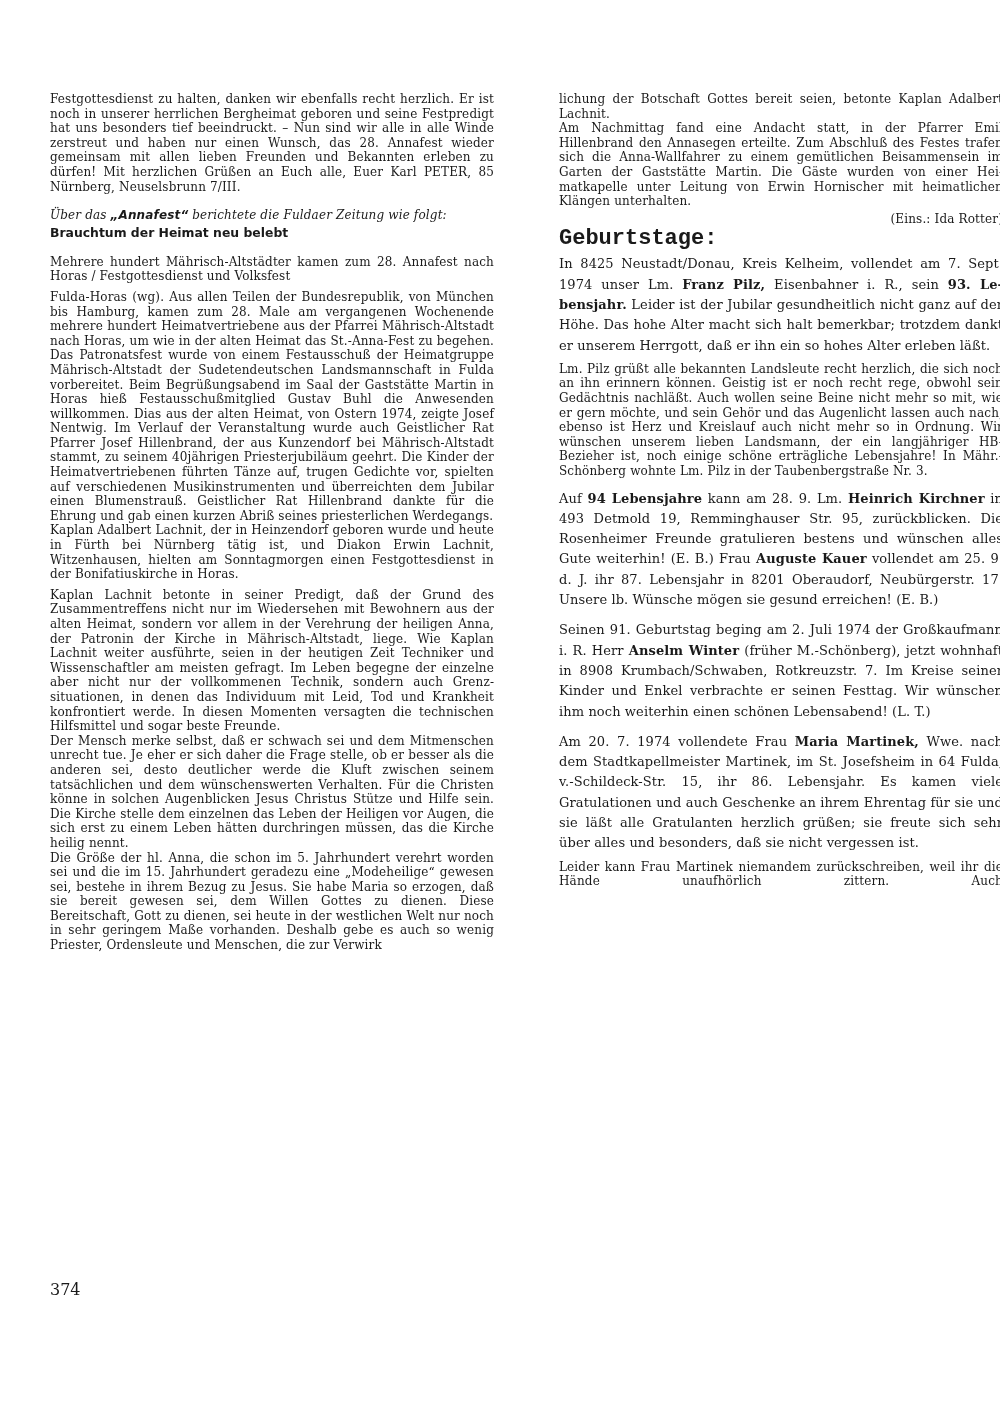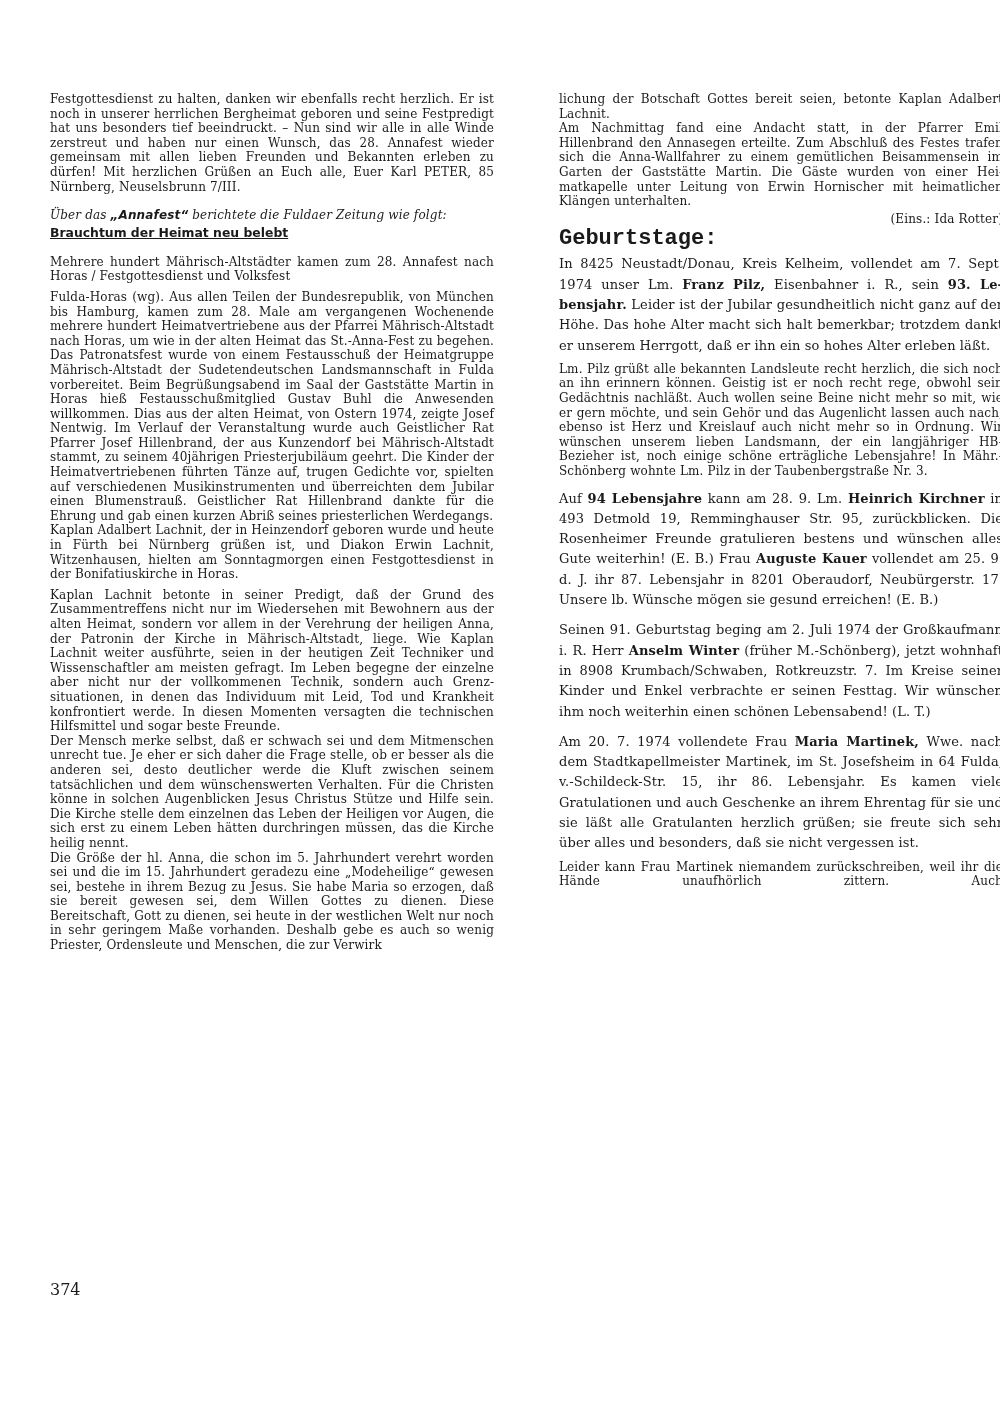--- a/index.html
+++ b/index.html
@@ -5,40 +5,40 @@
   html, body { margin: 0; padding: 0; background: #ffffff; }
   body { width: 1000px; height: 1413px; position: relative; overflow: hidden; color: #1a1a1a; }
   .col { position: absolute; top: 92px; width: 444px; }
   .col-left { left: 50px; }
   .col-right { left: 535px; margin-left: 24px; }
   p { margin: 0; text-align: justify; hyphens: manual; }
   .small { font-family: "DejaVu Serif", serif; font-size: 12px; line-height: 14.6px; letter-spacing: 0.15px; }
   .large { font-family: "DejaVu Serif", serif; font-size: 13px; line-height: 20.3px; letter-spacing: 0.1px; }
   .gap { margin-top: 6px; }
   .gap-l { margin-top: 10px; }
-  .sans-bold { font-family: "DejaVu Sans", sans-serif; font-weight: bold; font-size: 12.4px; line-height: 15px; margin-top: 2px; text-decoration: underline; }
+  .sans-bold { font-family: "DejaVu Sans", sans-serif; font-weight: bold; font-size: 12.4px; line-height: 15px; margin-top: 2px; }
   .heading { font-family: "DejaVu Serif", serif; font-weight: bold; font-size: 17px; line-height: 22px; letter-spacing: 0.5px; margin-top: 8px; }
   .subheading { font-family: Liberation Mono, monospace; font-weight: bold; font-size: 22px; line-height: 22px; margin-top: 2px; }
   .right-sig { text-align: right; }
   .page-number { position: absolute; left: 50px; top: 1280px; font-family: "DejaVu Serif", serif; font-size: 16px; }
   b { font-weight: bold; }
 </style>
 </head>
 <body>
 
 <div class="col col-left">
   <p class="small">Festgottesdienst zu halten, danken wir ebenfalls recht herzlich. Er ist noch in unserer herrlichen Berg­heimat geboren und seine Festpredigt hat uns be­sonders tief beeindruckt. – Nun sind wir alle in alle Winde zerstreut und haben nur einen Wunsch, das 28. Annafest wieder gemeinsam mit allen lieben Freunden und Bekannten erleben zu dürfen! Mit herz­lichen Grüßen an Euch alle, Euer Karl PETER, 85 Nürnberg, Neuselsbrunn 7/III.</p>
 
   <p class="small" style="margin-top:14px;font-style:italic;"><span>Über das </span><b style="font-family:'DejaVu Sans',sans-serif;">„Annafest“</b><span> berichtete die Fuldaer Zeitung wie folgt:</span></p>
 
   <p class="sans-bold">Brauchtum der Heimat neu belebt</p>
   <p class="small" style="margin-top:15px;">Mehrere hundert Mährisch-Altstädter kamen zum 28. Annafest nach Horas / Festgottesdienst und Volksfest</p>
 
   <p class="small gap">Fulda-Horas (wg). Aus allen Teilen der Bundesrepu­blik, von München bis Hamburg, kamen zum 28. Male am vergangenen Wochenende mehrere hundert Hei­matvertriebene aus der Pfarrei Mährisch-Altstadt nach Horas, um wie in der alten Heimat das St.-Anna-Fest zu begehen. Das Patronatsfest wurde von einem Fest­ausschuß der Heimatgruppe Mährisch-Altstadt der Su­detendeutschen Landsmannschaft in Fulda vorbereitet. Beim Begrüßungsabend im Saal der Gaststätte Martin in Horas hieß Festausschußmitglied Gustav Buhl die Anwesenden willkommen. Dias aus der alten Heimat, von Ostern 1974, zeigte Josef Nentwig. Im Verlauf der Veranstaltung wurde auch Geistlicher Rat Pfarrer Josef Hillenbrand, der aus Kunzendorf bei Mährisch-Altstadt stammt, zu seinem 40jährigen Priesterjubi­läum geehrt. Die Kinder der Heimatvertriebenen führten Tänze auf, trugen Gedichte vor, spielten auf verschiedenen Musikinstrumenten und überreichten dem Jubilar einen Blumenstrauß. Geistlicher Rat Hil­lenbrand dankte für die Ehrung und gab einen kurzen Abriß seines priesterlichen Werdegangs.</p>
-  <p class="small">Kaplan Adalbert Lachnit, der in Heinzendorf geboren wurde und heute in Fürth bei Nürnberg grüßen ist, und Diakon Erwin Lachnit, Witzenhausen, hielten am Sonntagmorgen einen Festgottesdienst in der Boni­fatiuskirche in Horas.</p>
+  <p class="small">Kaplan Adalbert Lachnit, der in Heinzendorf geboren wurde und heute in Fürth bei Nürnberg tätig ist, und Diakon Erwin Lachnit, Witzenhausen, hielten am Sonntagmorgen einen Festgottesdienst in der Boni­fatiuskirche in Horas.</p>
   <p class="small gap">Kaplan Lachnit betonte in seiner Predigt, daß der Grund des Zusammentreffens nicht nur im Wieder­sehen mit Bewohnern aus der alten Heimat, sondern vor allem in der Verehrung der heiligen Anna, der Patronin der Kirche in Mährisch-Altstadt, liege. Wie Kaplan Lachnit weiter ausführte, seien in der heuti­gen Zeit Techniker und Wissenschaftler am meisten gefragt. Im Leben begegne der einzelne aber nicht nur der vollkommenen Technik, sondern auch Grenz­situationen, in denen das Individuum mit Leid, Tod und Krankheit konfrontiert werde. In diesen Momen­ten versagten die technischen Hilfsmittel und sogar beste Freunde.</p>
   <p class="small">Der Mensch merke selbst, daß er schwach sei und dem Mitmenschen unrecht tue. Je eher er sich daher die Frage stelle, ob er besser als die anderen sei, desto deutlicher werde die Kluft zwischen seinem tatsächlichen und dem wünschenswerten Verhalten. Für die Christen könne in solchen Augenblicken Jesus Christus Stütze und Hilfe sein. Die Kirche stelle dem einzelnen das Leben der Heiligen vor Augen, die sich erst zu einem Leben hätten durchringen müssen, das die Kirche heilig nennt.</p>
   <p class="small">Die Größe der hl. Anna, die schon im 5. Jahrhundert verehrt worden sei und die im 15. Jahrhundert ge­radezu eine „Modeheilige“ gewesen sei, bestehe in ihrem Bezug zu Jesus. Sie habe Maria so erzogen, daß sie bereit gewesen sei, dem Willen Gottes zu dienen. Diese Bereitschaft, Gott zu dienen, sei heute in der westlichen Welt nur noch in sehr geringem Maße vorhanden. Deshalb gebe es auch so wenig Priester, Ordensleute und Menschen, die zur Verwirk­</p>
 </div>
 
 <div class="page-number">374</div>
 
 <div class="col col-right">
   <p class="small">lichung der Botschaft Gottes bereit seien, betonte Kaplan Adalbert Lachnit.</p>
   <p class="small">Am Nachmittag fand eine Andacht statt, in der Pfar­rer Emil Hillenbrand den Annasegen erteilte. Zum Abschluß des Festes trafen sich die Anna-Wallfahrer zu einem gemütlichen Beisammensein im Garten der Gaststätte Martin. Die Gäste wurden von einer Hei­matkapelle unter Leitung von Erwin Hornischer mit heimatlichen Klängen unterhalten.</p>

